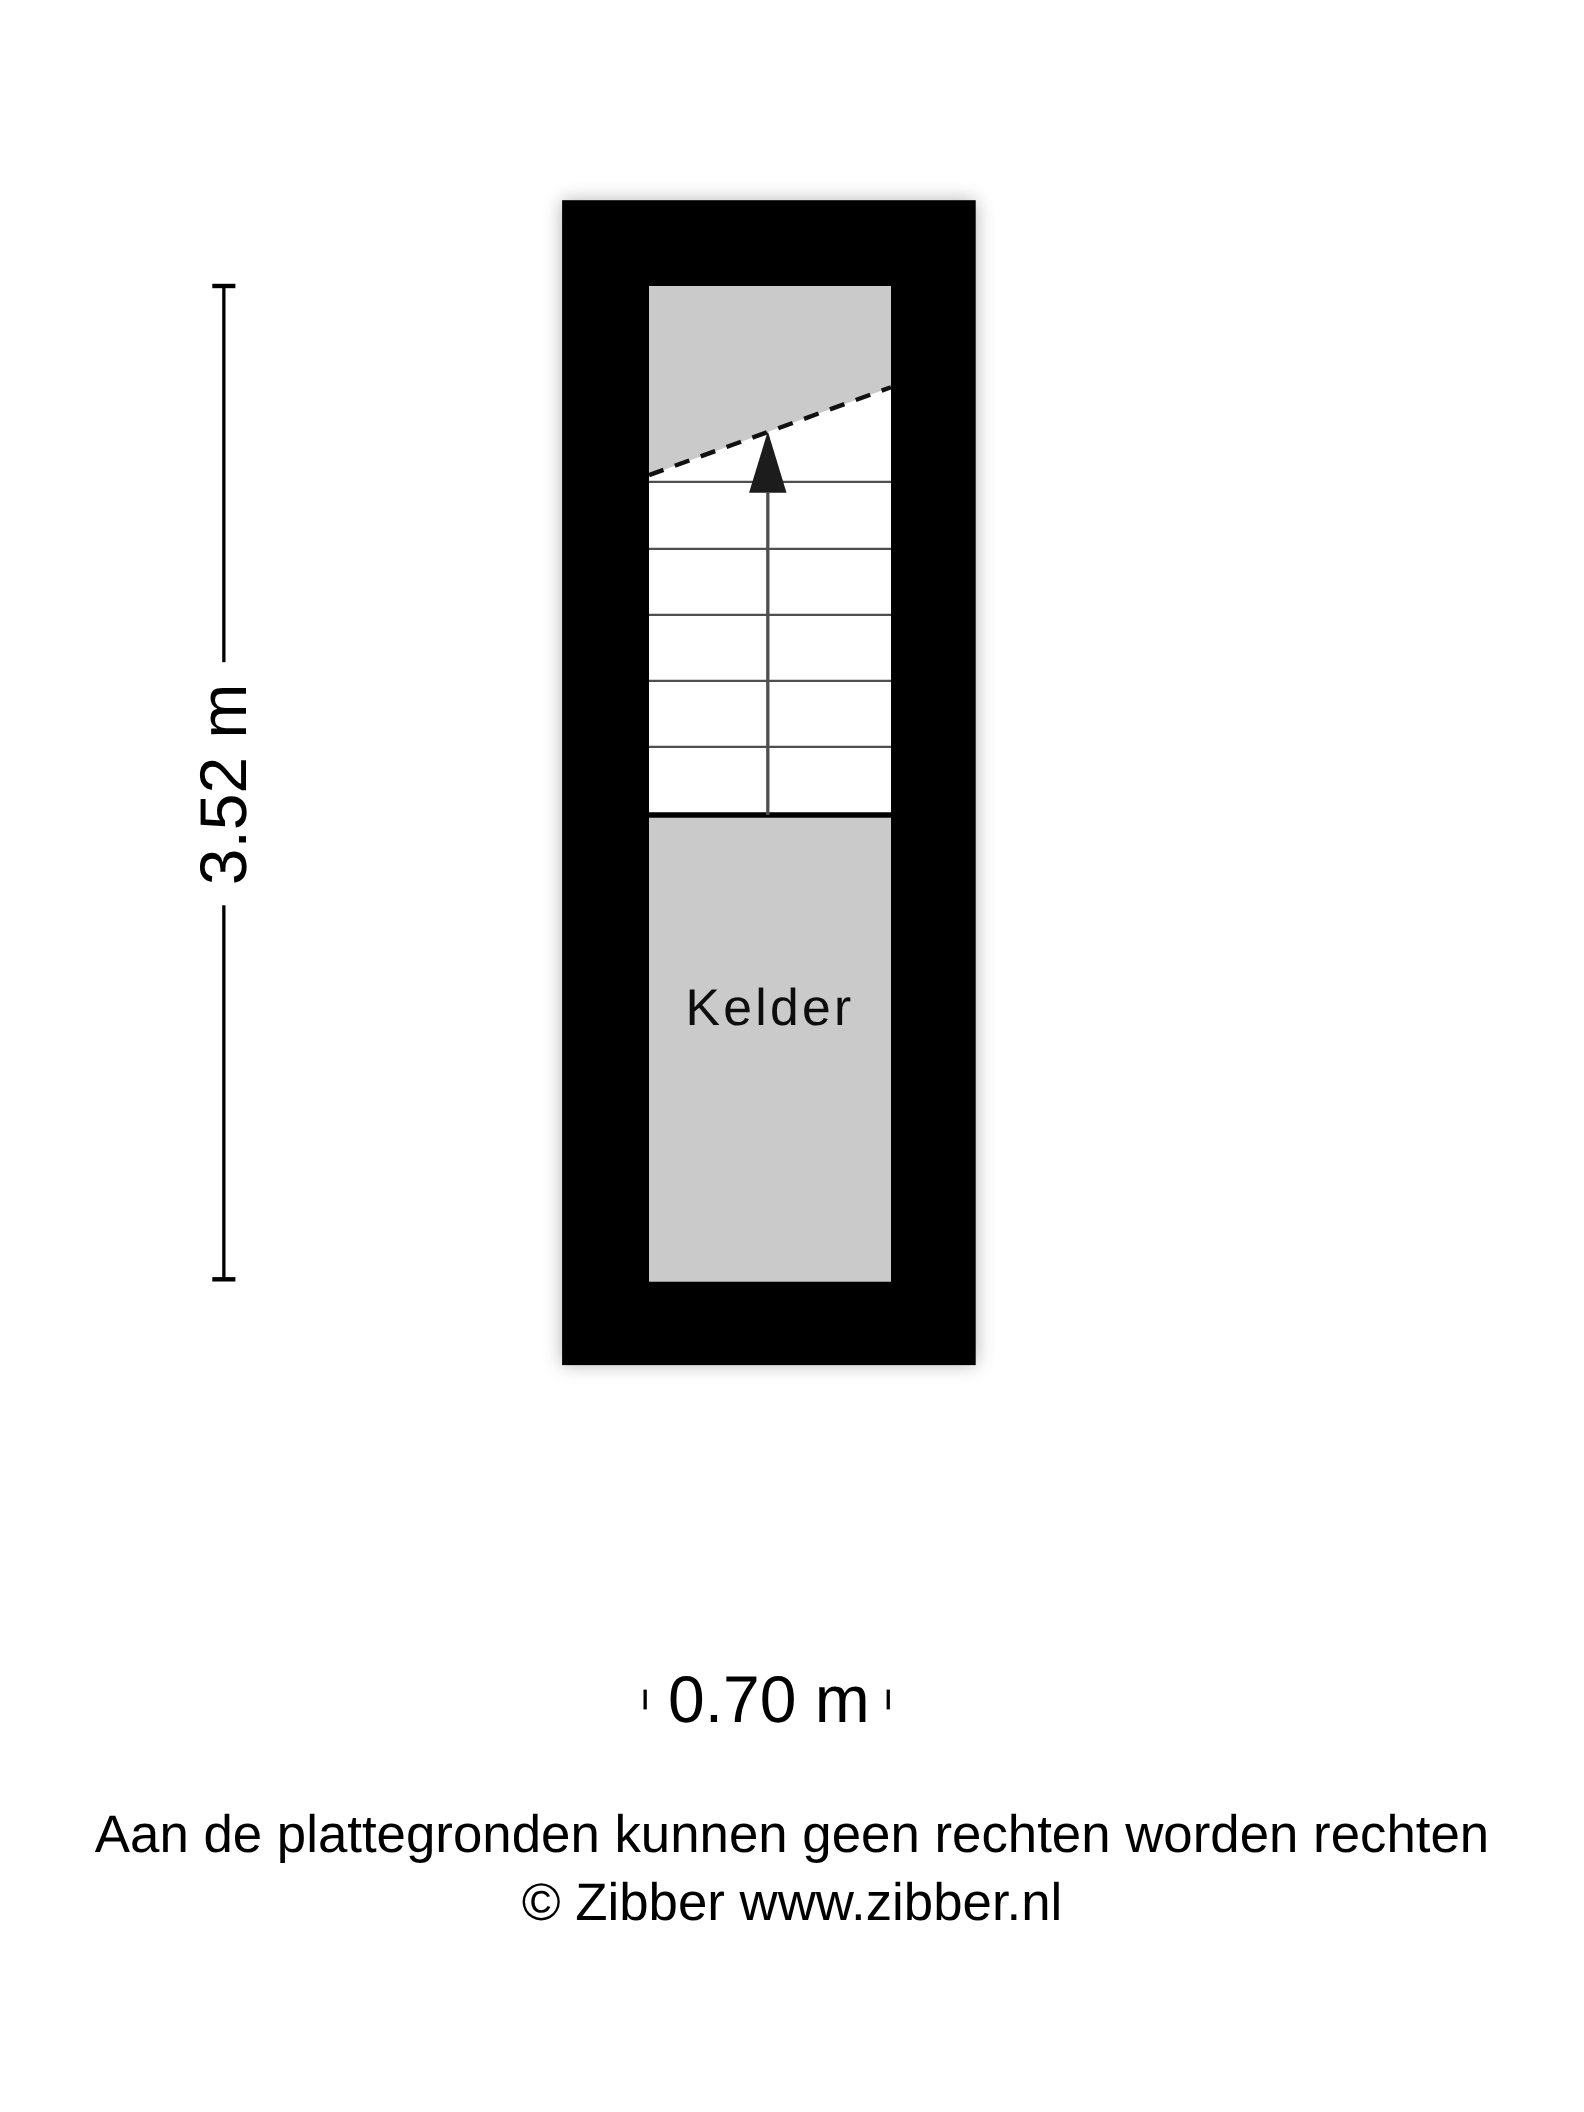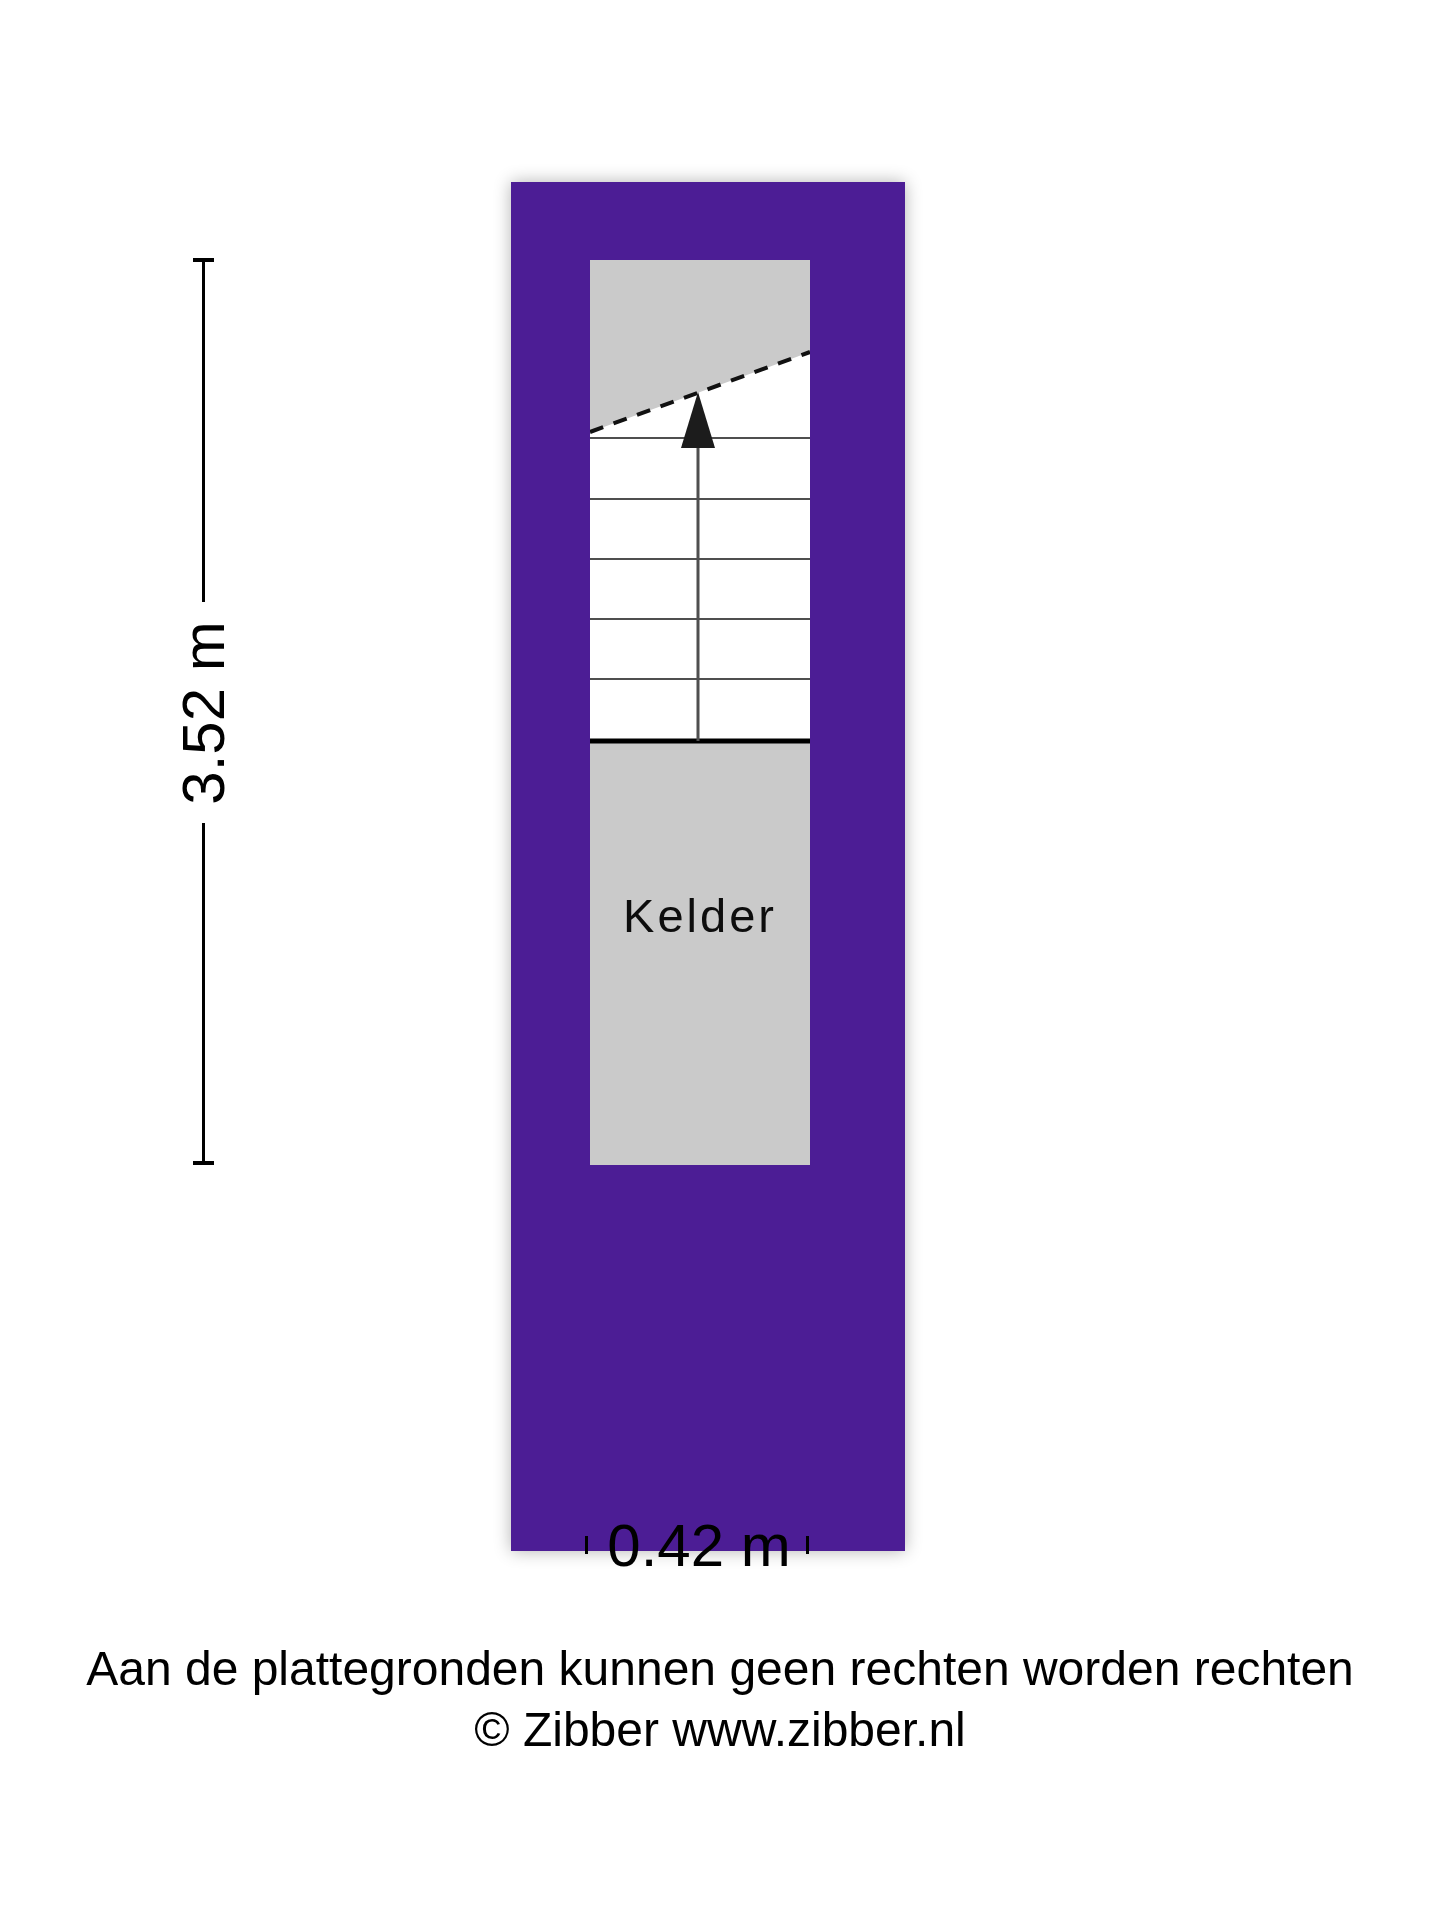--- a/index.html
+++ b/index.html
@@ -13,24 +13,23 @@
     width: 1440px;
     height: 1920px;
     background: #ffffff;
     overflow: hidden;
   }
   .abs { position: absolute; }
 
   
   #plan-outer {
     left: 511px; top: 182px;
-    width: 376px; height: 1369px;
-    background: #4c1d95;
+    width: 376px; height: 1059px;
+    background: #000000;
     box-shadow: 0 0 16px rgba(0,0,0,0.30);
-    padding-left: 18px;
   }
   #plan-interior {
     position: absolute;
     left: 79px; top: 78px;
     width: 220px; height: 905px;
     background: #ffffff;
   }
   #stairs-svg {
     position: absolute;
     left: 0; top: 0;
@@ -125,21 +124,21 @@
           <line x1="108" y1="188" x2="108" y2="481" stroke-width="3" stroke="#4f4f4f"></line>
           <polygon points="108,132 91,188 125,188" fill="#1c1c1c"></polygon>
         </g>
       </svg>
       <div id="room-label">Kelder</div>
     </div>
   </div>
 
   <div>
     <div class="dim-bar abs" id="dim-h-tick-left"></div>
-    <div id="dim-h-label">0.42 m</div>
+    <div id="dim-h-label">0.70 m</div>
     <div class="dim-bar abs" id="dim-h-tick-right"></div>
   </div>
 
   <div id="footer">
     <div class="footer-line">Aan de plattegronden kunnen geen rechten worden rechten</div>
     <div class="footer-line">© Zibber www.zibber.nl</div>
   </div>
 
 </div>
 

